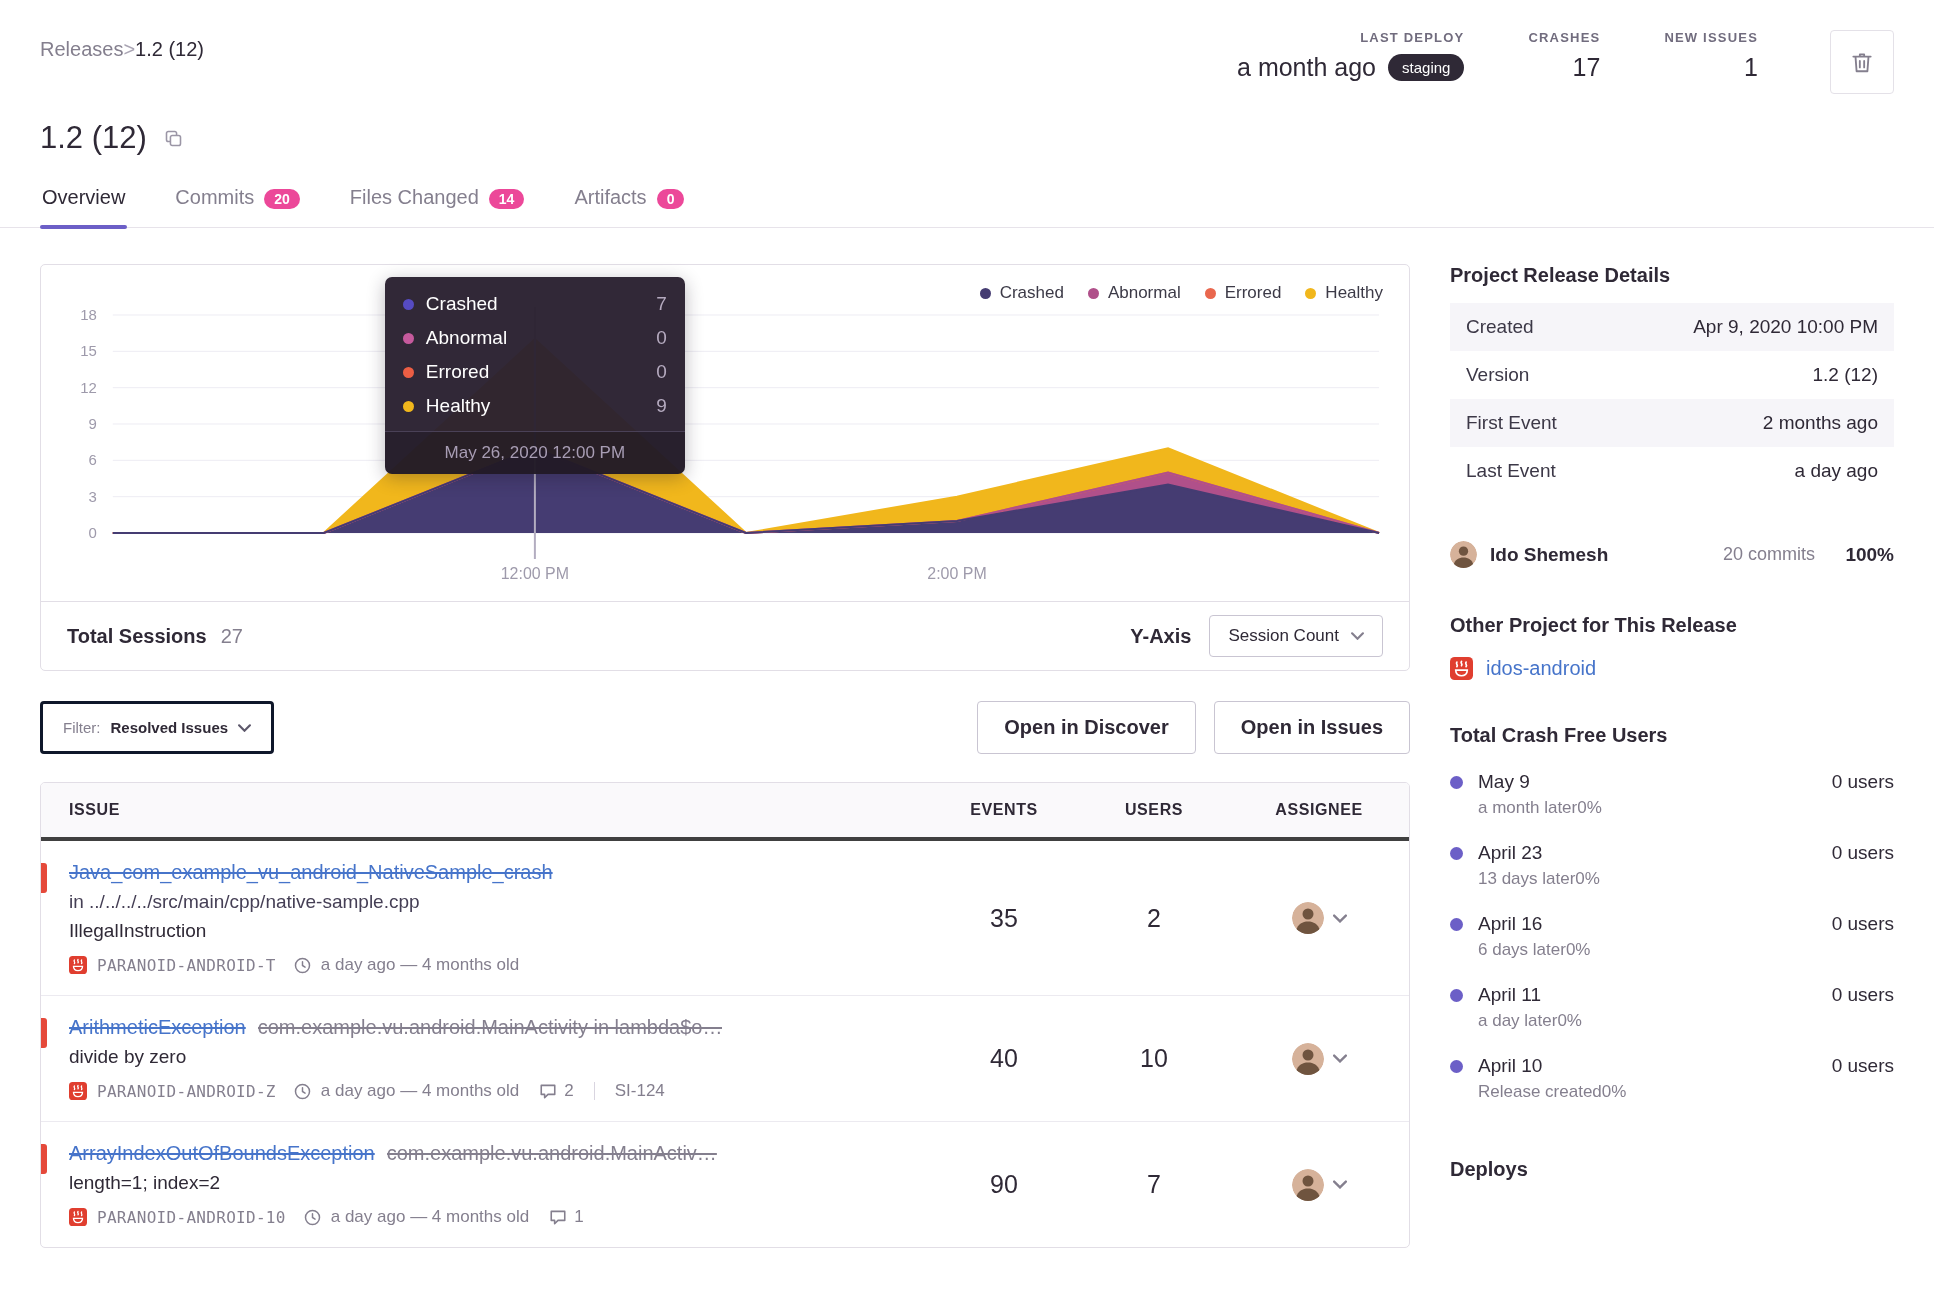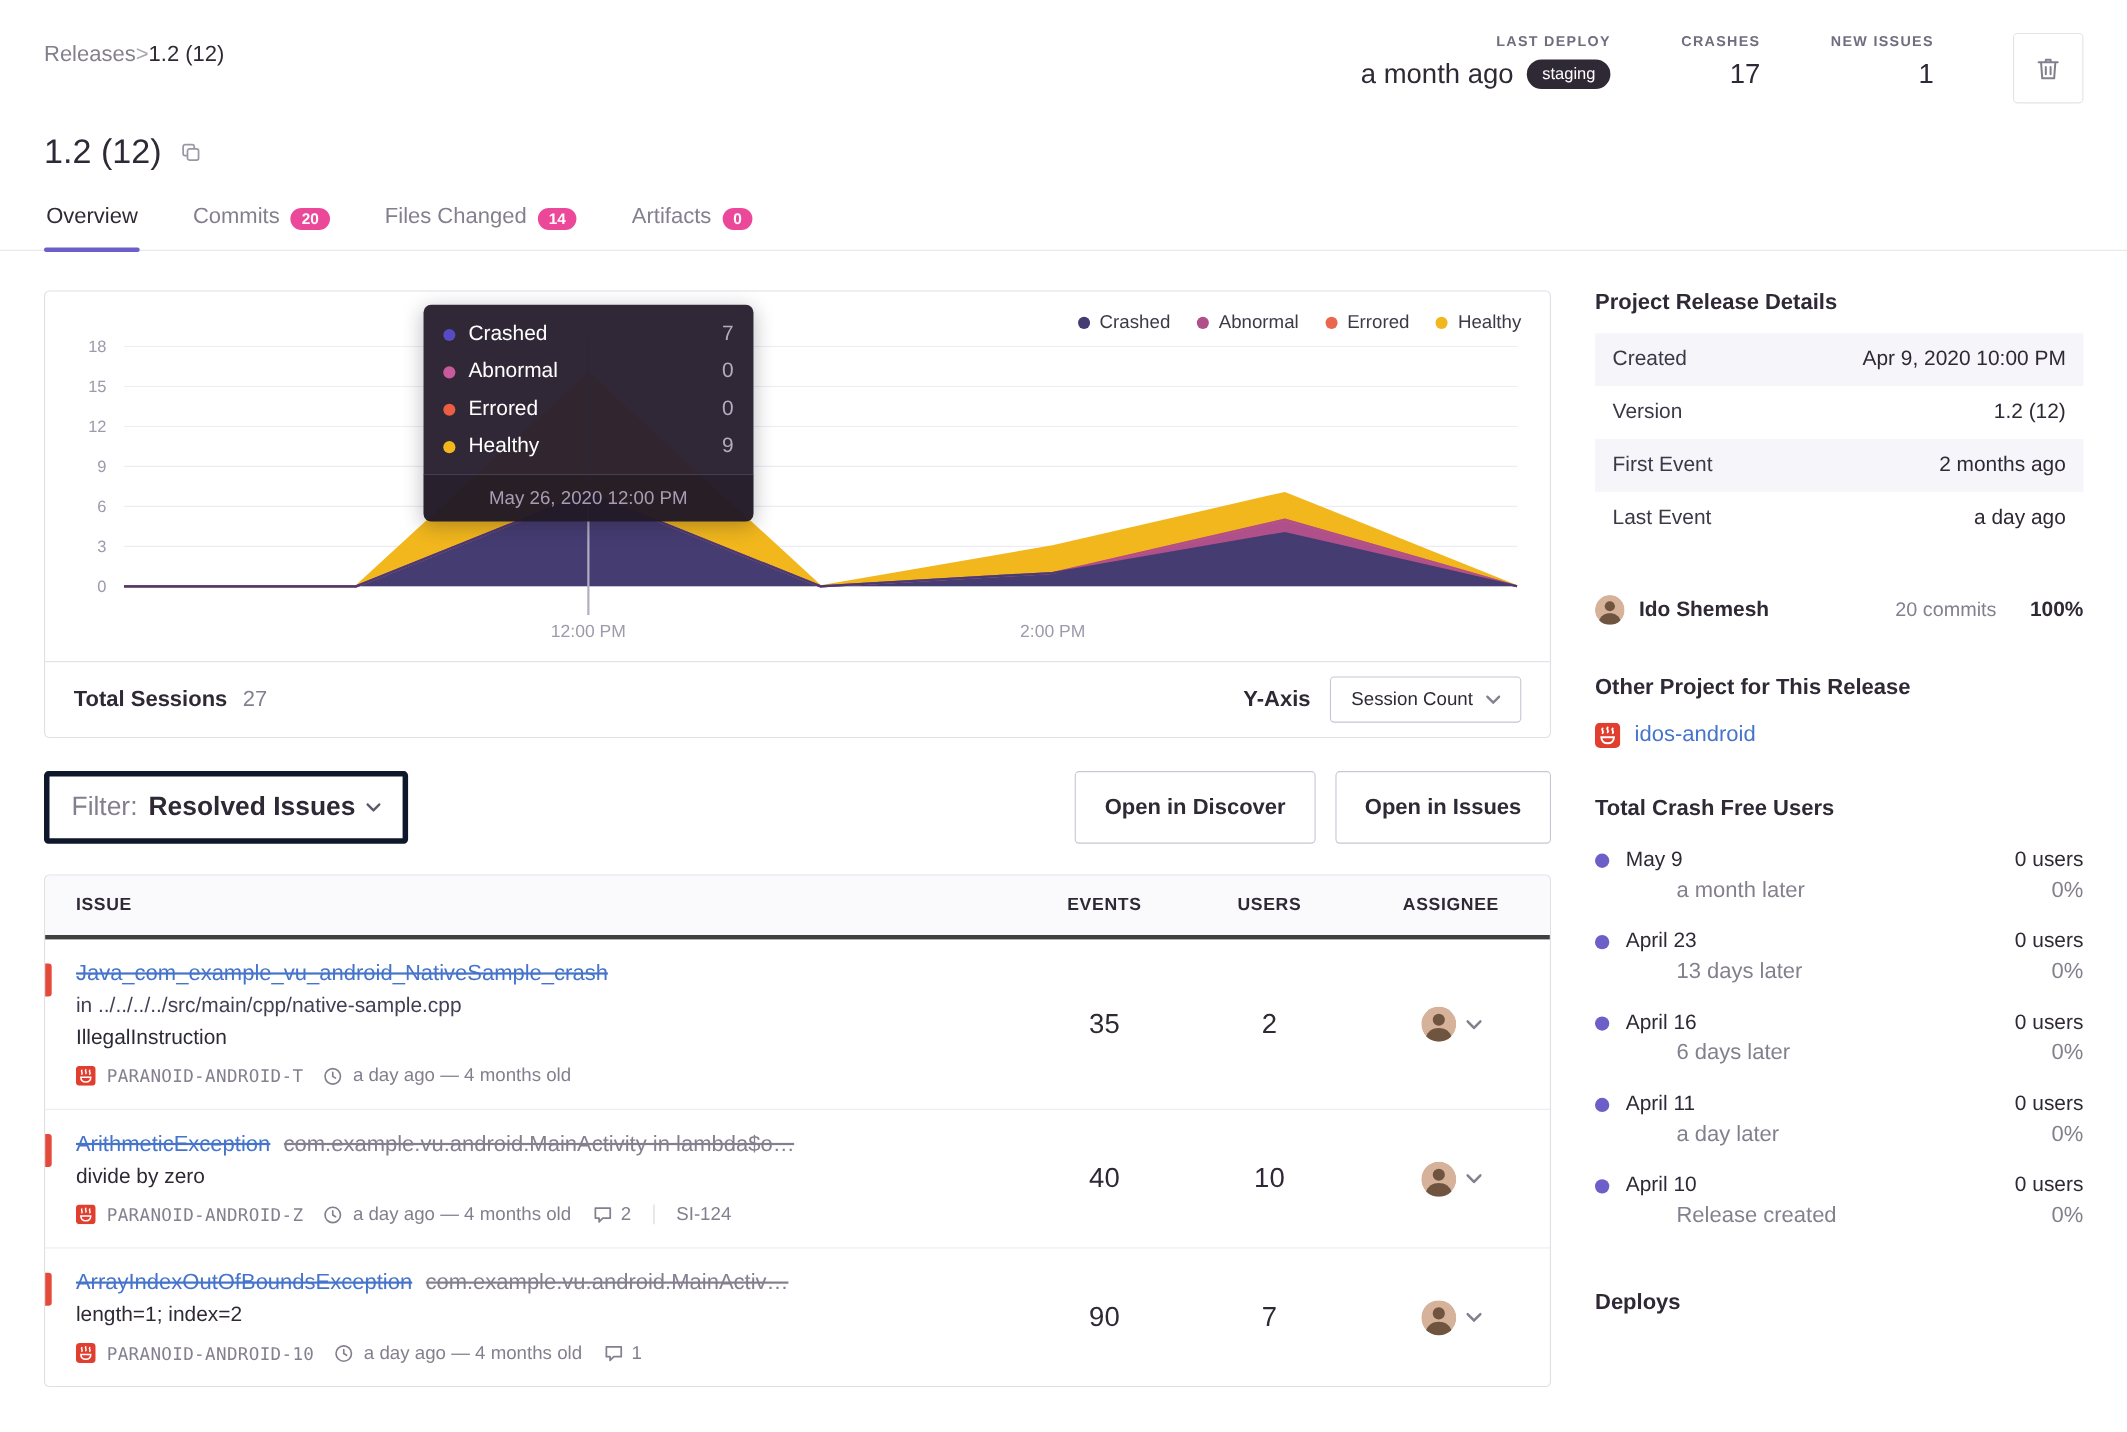--- a/index.html
+++ b/index.html
@@ -65,22 +65,22 @@
   .chart-footer { border-top:1px solid #e2dee6; display:flex; align-items:center; padding:13px 26px; }
   .total-label { font-size:20px; font-weight:700; color:#2f2936; }
   .total-value { font-size:20px; color:#847f8e; margin-left:14px; }
   .chart-footer .spacer { flex:1; }
   .yaxis-label { font-size:20px; font-weight:700; color:#2f2936; margin-right:18px; }
   .select-btn { display:flex; align-items:center; gap:12px; background:#fff; border:1px solid #c9c5d2;
                 border-radius:4px; padding:10px 18px; font-size:17px; color:#2f2936; }
 
   
   .toolbar { display:flex; margin-top:30px; }
-  .filter-btn { display:flex; align-items:center; gap:10px; background:#fff; border:5px solid #0f172a;
-                border-radius:4px; padding:14px 20px; font-size:24px; }
+  .filter-btn { display:flex; align-items:center; gap:10px; background:#fff; border:3px solid #0f172a;
+                border-radius:4px; padding:14px 20px; font-size:15px; }
   .filter-label { color:#847f8e; }
   .filter-value { color:#2f2936; font-weight:600; }
   .toolbar-right { margin-left:auto; display:flex; gap:18px; }
   .action-btn { background:#fff; border:1px solid #c9c5d2; border-radius:4px; padding:14px 26px;
                 font-size:20px; font-weight:600; color:#2f2936; }
 
   
   .issues-table { margin-top:28px; border:1px solid #e2dee6; border-radius:5px; background:#fff; overflow:hidden; }
   .t-row { display:grid; grid-template-columns:minmax(0,1fr) 150px 150px 180px; }
   .table-header { background:#faf9fb; border-bottom:4px solid #404040; }
@@ -119,21 +119,21 @@
   .author-row { display:flex; align-items:center; gap:13px; padding:6px 0; }
   .author-name { font-size:19px; font-weight:700; color:#2f2936; }
   .author-commits { margin-left:auto; font-size:18px; color:#847f8e; }
   .author-percent { font-size:19px; font-weight:700; color:#2f2936; width:66px; text-align:right; }
   .project-row { display:flex; align-items:center; gap:13px; padding:4px 0; }
   .project-link { color:#4674ca; font-size:20px; text-decoration:none; cursor:pointer; }
   .tl-item { display:flex; padding:8px 0 16px; }
   .tl-dot { width:13px; height:13px; border-radius:50%; background:#6c5fc7; margin-top:5px; flex:none; }
   .tl-body { flex:1; margin-left:15px; }
   .tl-row1 { display:flex; justify-content:space-between; font-size:19px; font-weight:400; color:#2f2936; }
-  .tl-row2 { display:flex; justify-content:space-between; font-size:20px; color:#847f8e; margin-top:5px;margin-left:46px; }
+  .tl-row2 { display:flex; font-size:17px; color:#847f8e; margin-top:5px; }
 </style>
 </head>
 <body>
 
 <header class="topbar">
   <nav class="breadcrumb">
     <a class="crumb-link">Releases</a>
     <span class="crumb-sep">&gt;</span>
     <span class="crumb-current">1.2 (12)</span>
   </nav>

